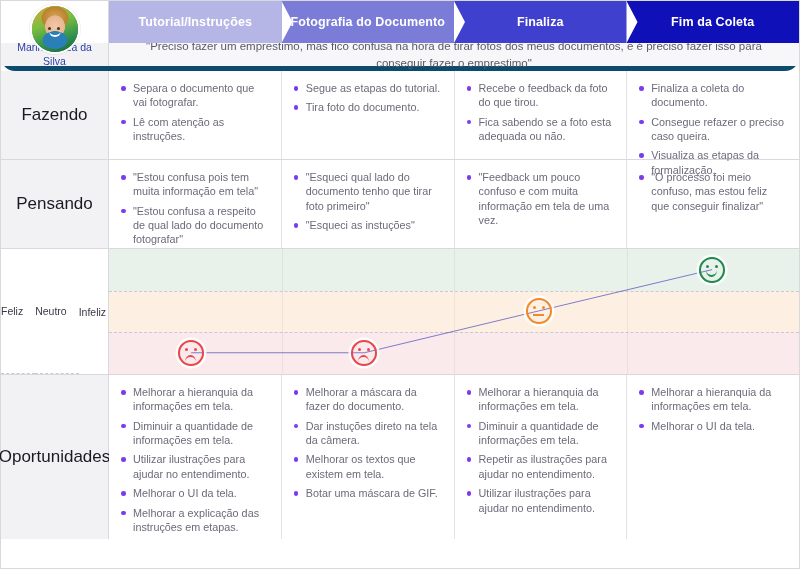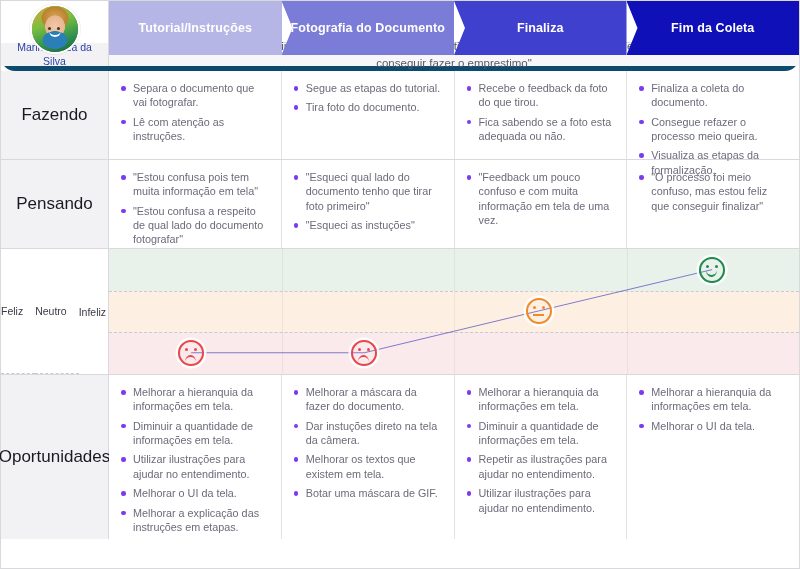--- a/index.html
+++ b/index.html
@@ -67,21 +67,21 @@
   .avatar .eye.l { left: 36%; }
   .avatar .eye.r { left: 56%; }
   .avatar .smile {
     position: absolute; left: 38%; top: 55%;
     width: 12px; height: 6px;
     border-bottom: 2px solid #ffffff; border-radius: 0 0 12px 12px;
   }
 
   .phases { display: flex; flex: 1; height: 42px; }
   .phase {
-    flex: 1 1 0; min-width: 0; height: 54px;
+    flex: 1 1 0; min-width: 0; height: 42px;
     display: flex; align-items: center; justify-content: center;
     color: #ffffff; font-size: 12.5px; font-weight: bold;
     letter-spacing: 0.1px;
     position: relative;
     padding: 0 6px;
     text-align: center;
   }
   .phase .phase-label { position: relative; z-index: 2; }
   .phase.notched {
     clip-path: polygon(0 0, calc(100% - 0px) 0, 100% 0, 100% 100%, 0 100%, 11px 50%);
@@ -253,21 +253,21 @@
         </div>
         <div class="col">
           <ul class="bullets">
             <li>Recebe o feedback da foto do que tirou.</li>
             <li>Fica sabendo se a foto esta adequada ou não.</li>
           </ul>
         </div>
         <div class="col">
           <ul class="bullets">
             <li>Finaliza a coleta do documento.</li>
-            <li>Consegue refazer o processo meio queira.</li>
+            <li>Consegue refazer o preciso caso queira.</li>
             <li>Visualiza as etapas da formalização.</li>
           </ul>
         </div>
       </div>
   </div>
 
   <div class="row think-row">
     <div class="label-cell">Pensando</div>
     <div class="cols" id="think-cols">
         <div class="col">

